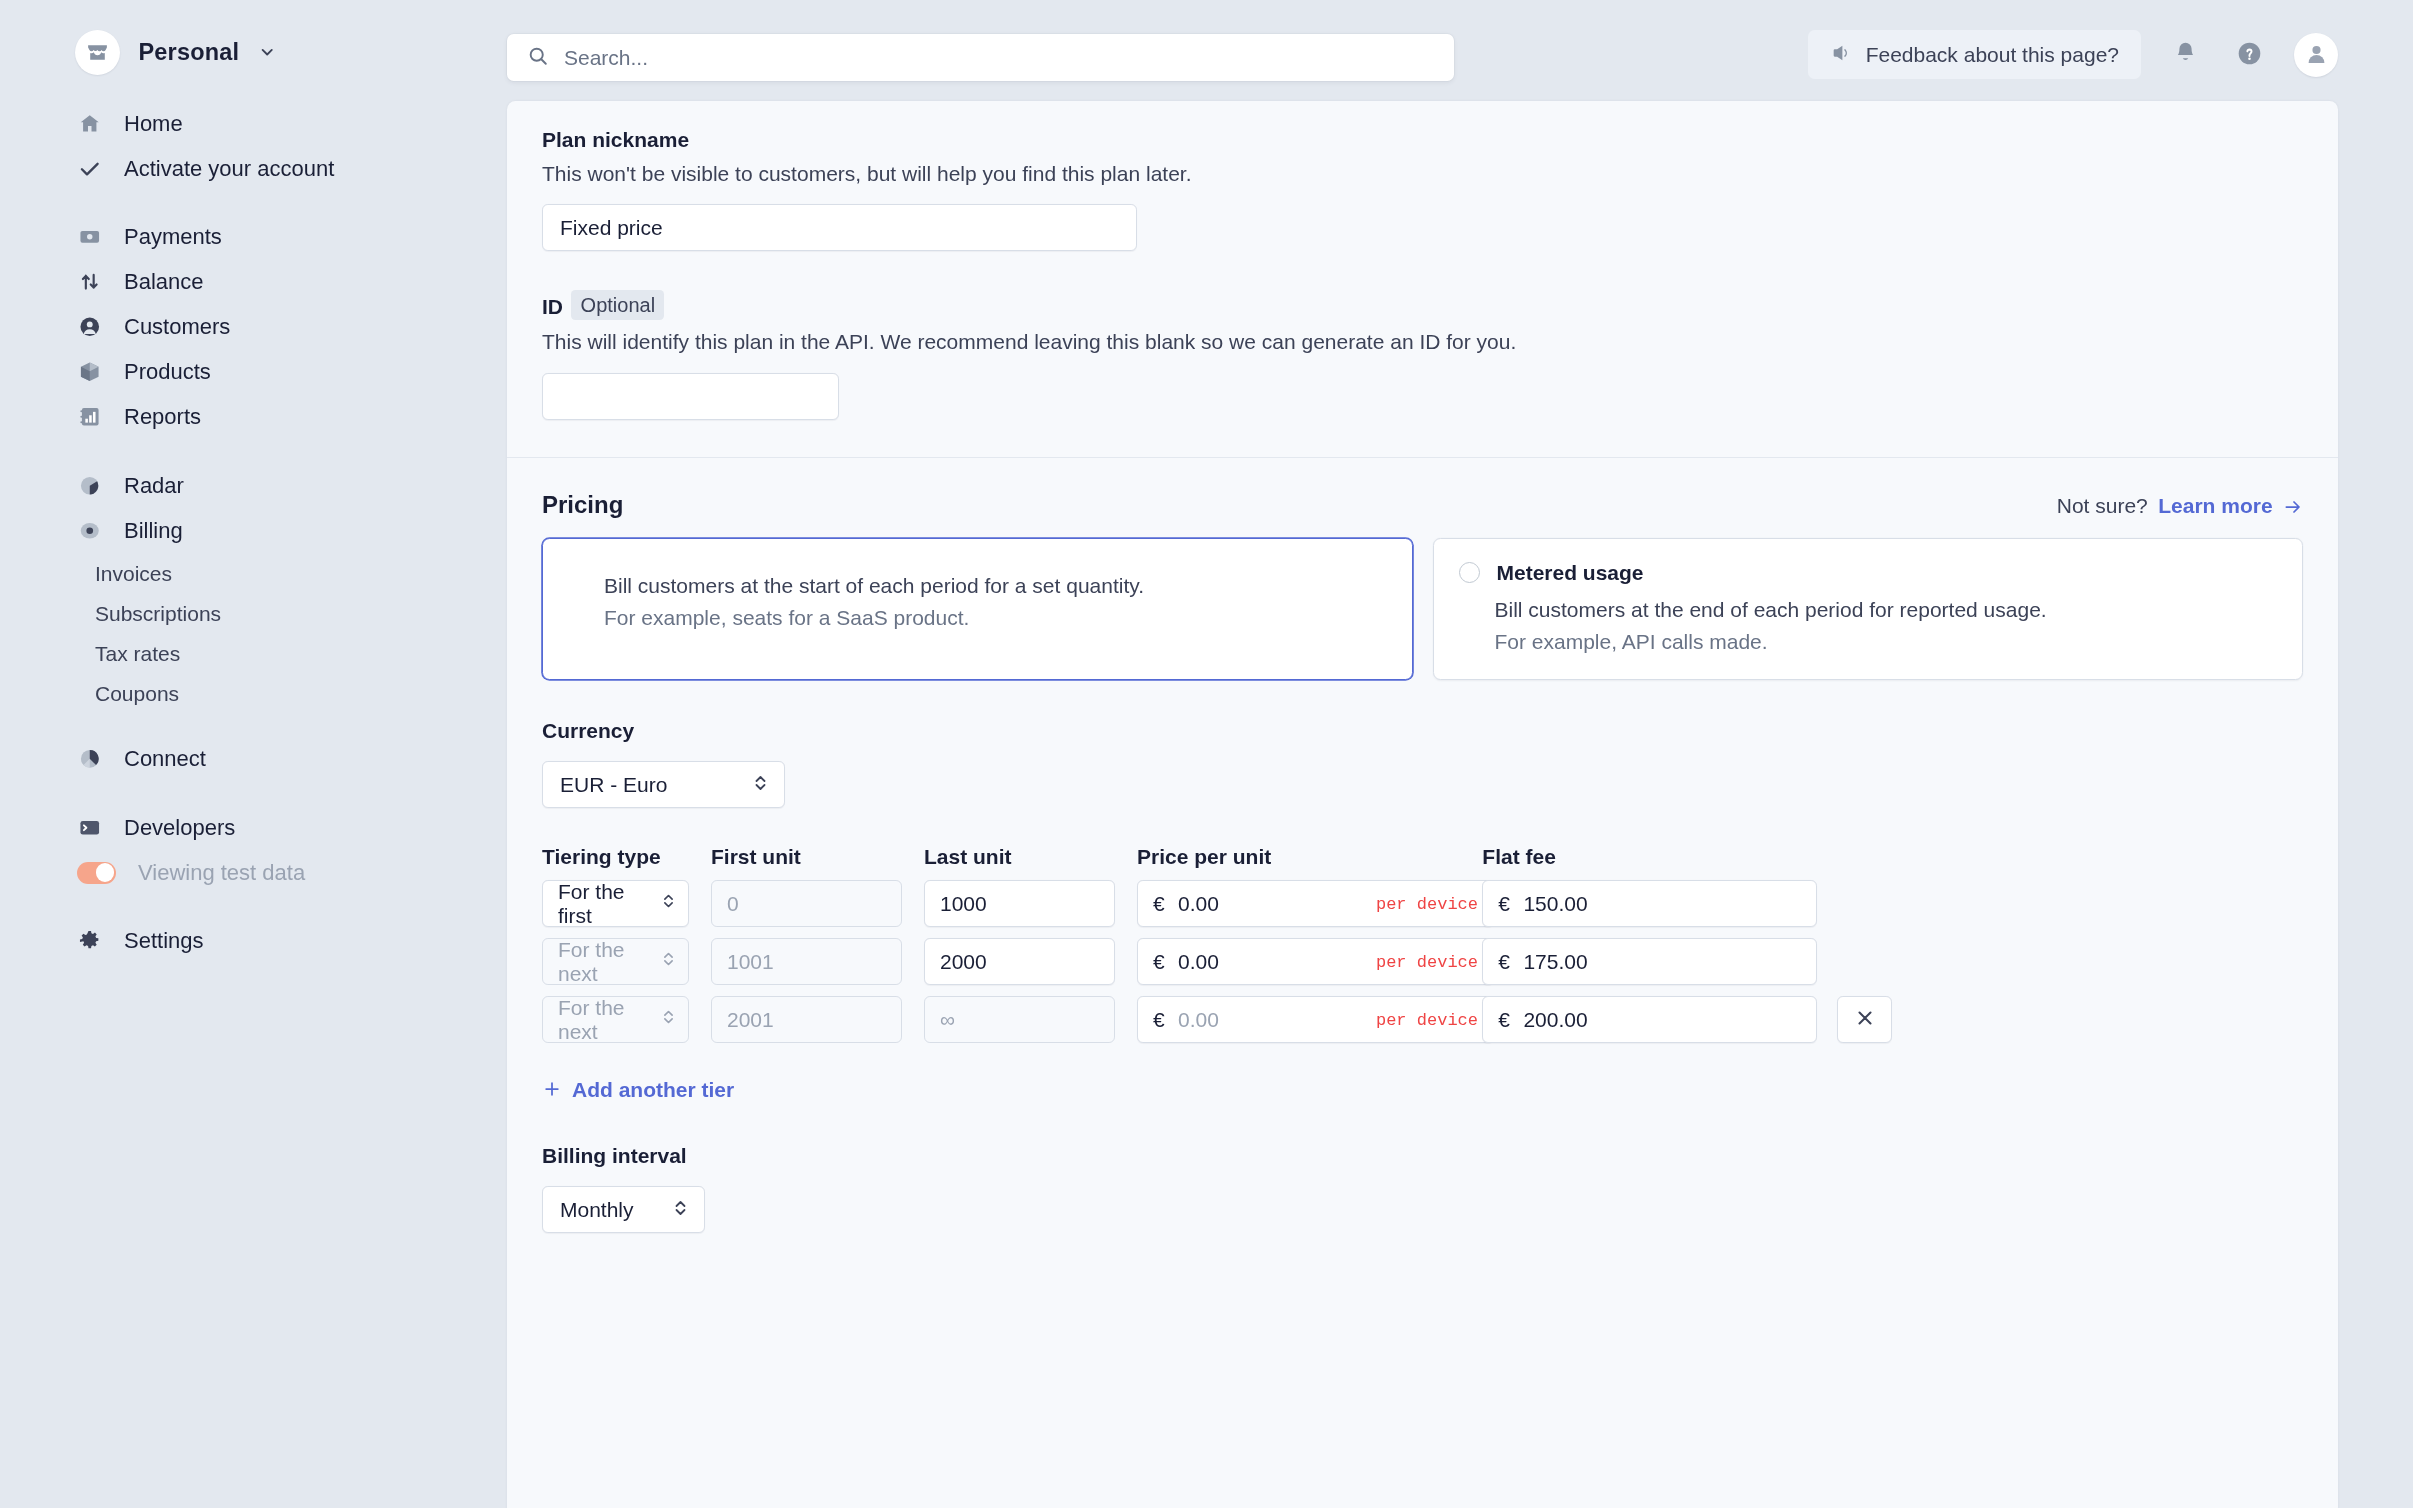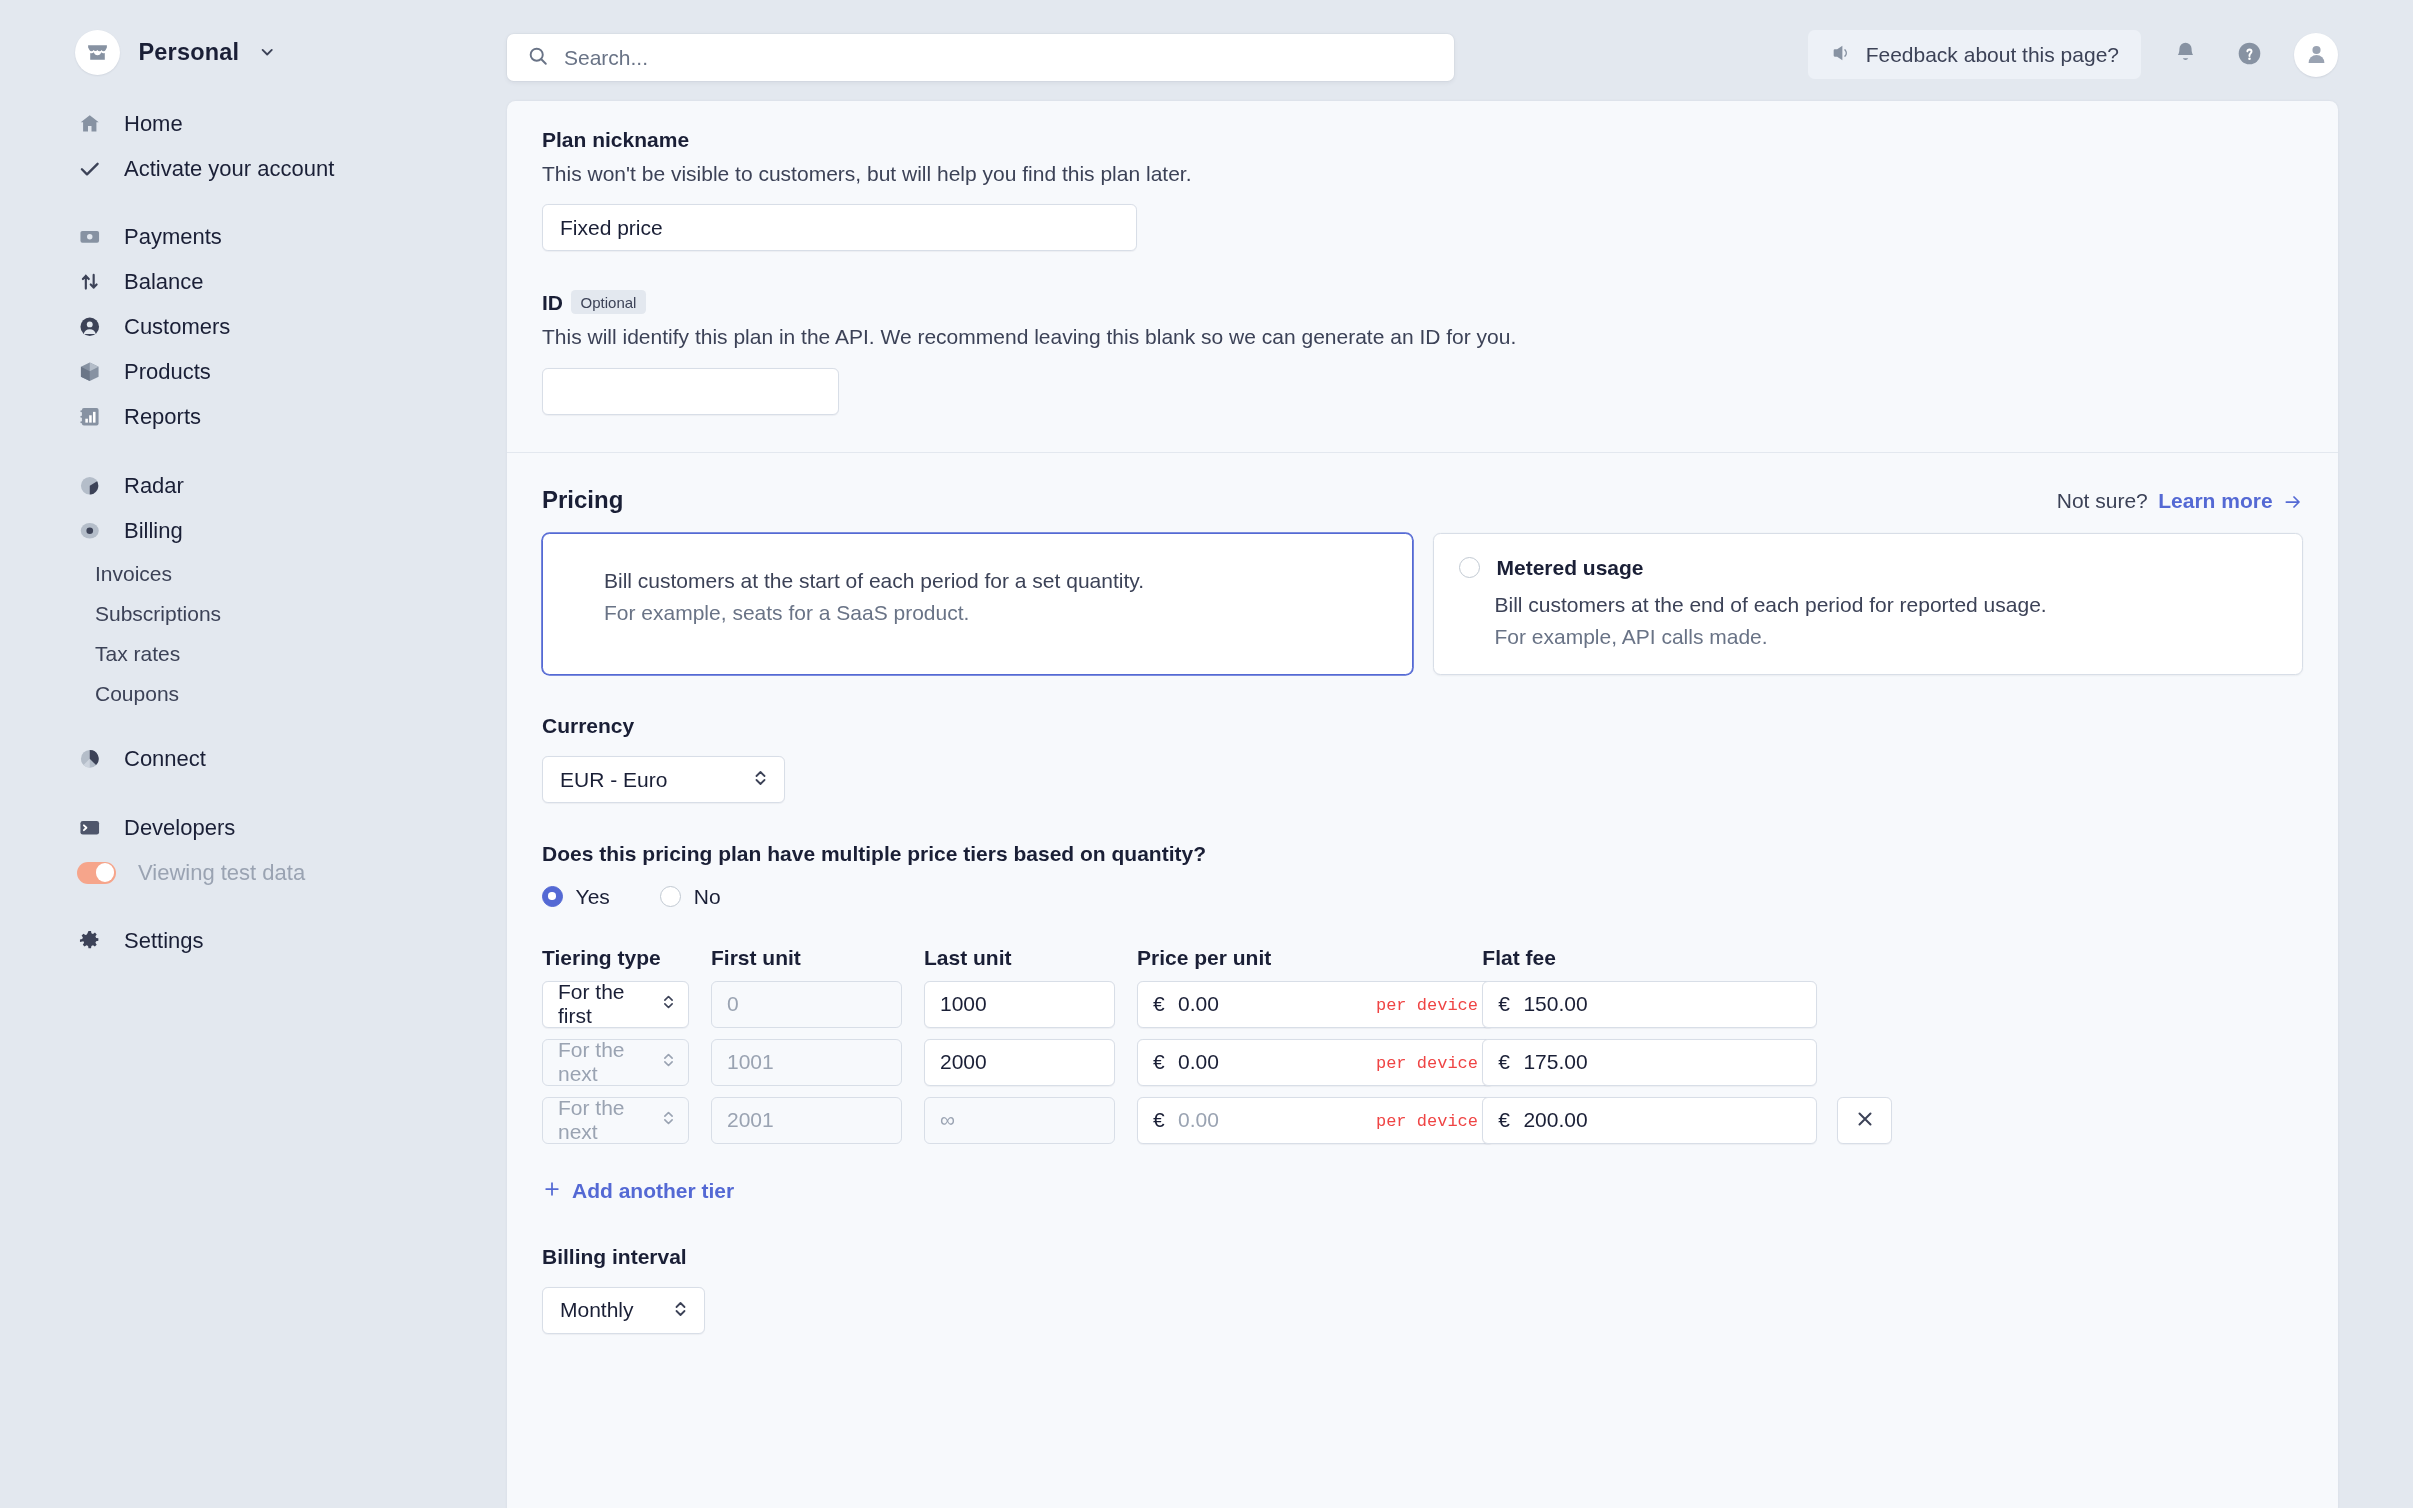--- a/index.html
+++ b/index.html
@@ -87,21 +87,21 @@
   .field-label { font-size: 21px; font-weight: bold; color:#1A1F36; }
   .field-help { font-size: 21px; color:#3C4257; margin-top: 10px; }
   .text-input {
     margin-top: 18.4px; height: 47px; background:#fff; border-radius: 5.9px;
     border: 0.8px solid #D8DEE7; display:flex; align-items:center; padding: 0 17px;
     box-shadow: 0 0.8px 0.8px rgba(60,66,87,.06);
   }
   .text-input .val { font-size: 21px; color:#1A1F36; }
 
   .badge {
-    display:inline-block; background:#E3E8EF; color:#3C4257; font-size: 15px;
+    display:inline-block; background:#E3E8EF; color:#3C4257; font-size: 20px;
     border-radius: 4.2px; padding: 3.4px 9.2px; vertical-align: 2.5px; margin-left: 8.4px;
   }
 
   .divider { height:0.8px; background:#E3E8EF; margin-top: 37px; }
 
   .pricing-head { display:flex; align-items:baseline; justify-content:space-between; margin-top: 34px; }
   .pricing-title { font-size: 24px; font-weight: bold; color:#1A1F36; }
   .notsure { font-size: 21px; color:#3C4257; }
   .learnmore { color:#5469D4; font-weight:bold; }
 
@@ -447,33 +447,20 @@
         <span>
           <svg width="17" height="22" viewBox="0 0 16 22" fill="none" stroke="#3C4257" stroke-width="1.8" stroke-linecap="round" stroke-linejoin="round">
               <path d="M4 9l4-4 4 4"></path>
               <path d="M4 13l4 4 4-4"></path>
             </svg>
         </span>
       </div>
     </div>
 
     
-    <div style="margin-top:39px;">
-      <div class="field-label">Does this pricing plan have multiple price tiers based on quantity?</div>
-      <div class="yesno">
-        <span class="yesno-item">
-          <span class="radio on"></span>
-          <span class="yesno-label">Yes</span>
-        </span>
-        <span class="yesno-item">
-          <span class="radio"></span>
-          <span class="yesno-label">No</span>
-        </span>
-      </div>
-    </div>
 
     
     <div class="tier-head">
       <div class="th c1">Tiering type</div>
       <div class="th c2">First unit</div>
       <div class="th c3">Last unit</div>
       <div class="th c4">Price per unit</div>
       <div class="th c5" style="margin-left:-11.7px;">Flat fee</div>
     </div>
 

